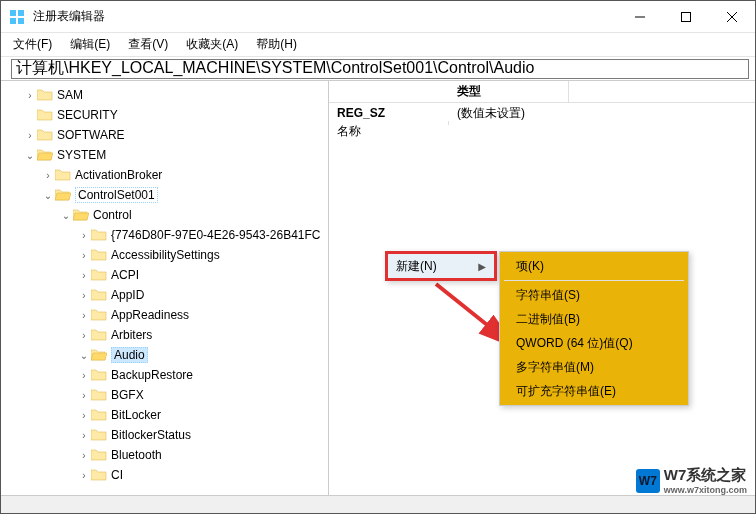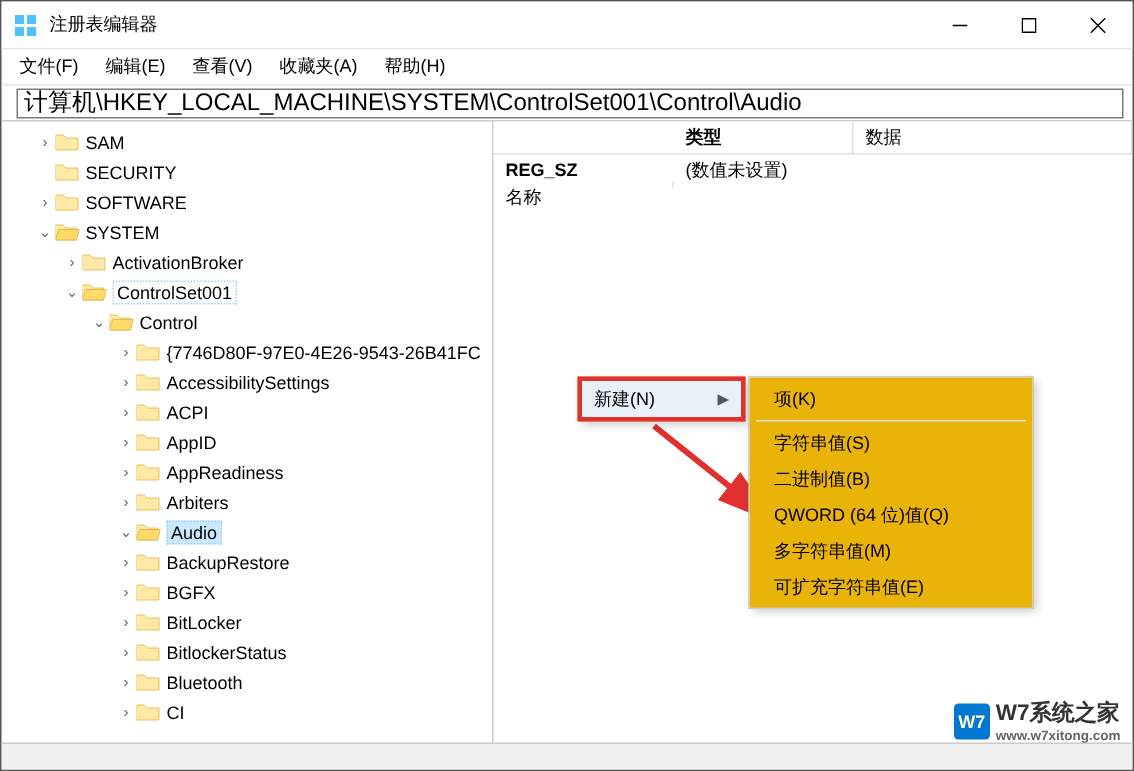--- a/index.html
+++ b/index.html
@@ -34,21 +34,21 @@
 .col-data { flex: 1; }
 .context-menu { position: absolute; background: #eab308; border: 1px solid #ccc; box-shadow: 2px 2px 6px rgba(0,0,0,0.2); font-size: 12px; z-index: 10; }
 .context-menu.primary { left: 384px; top: 250px; width: 112px; border: 3px solid #e03030; }
 .context-menu.primary .ci { height: 24px; display: flex; align-items: center; padding: 0 8px; background: #e8f0f8; }
 .context-menu.primary .ci .arrow { margin-left: auto; color: #555; font-size: 10px; }
 .context-menu.secondary { left: 498px; top: 250px; width: 190px; padding: 2px 0; }
 .context-menu.secondary .ci { height: 24px; display: flex; align-items: center; padding: 0 16px; }
 .context-menu.secondary .ci.highlighted { border: 3px solid #e03030; margin: 0 -1px; }
 .statusbar { height: 20px; border-top: 1px solid #ccc; background: #f0f0f0; }
 .watermark { position: absolute; right: 8px; bottom: 18px; font-size: 14px; font-weight: bold; color: #333; display: flex; align-items: center; gap: 4px; z-index: 5; }
-.watermark .w-icon { width: 24px; height: 24px; background: #0078d4; color: #fef9c3; display: flex; align-items: center; justify-content: center; font-size: 12px; border-radius: 3px; }
+.watermark .w-icon { width: 24px; height: 24px; background: #0078d4; color: #0f172a; display: flex; align-items: center; justify-content: center; font-size: 12px; border-radius: 3px; }
 .red-arrow { position: absolute; left: 430px; top: 278px; z-index: 9; pointer-events: none; }
 </style>
 </head>
 <body>
 
 <div class="titlebar">
   <svg class="app-icon" viewBox="0 0 16 16">
       <rect x="1" y="1" width="6" height="6" fill="#4cc2ff"></rect>
       <rect x="9" y="1" width="6" height="6" fill="#4cc2ff"></rect>
       <rect x="1" y="9" width="6" height="6" fill="#4cc2ff"></rect>
@@ -249,21 +249,20 @@
         <svg class="folder-icon" viewBox="0 0 16 14">
           <path d="M0 2 L5 2 L7 4 L15 4 L15 12 L0 12 Z" fill="#ffe9a6" stroke="#d9b13b" stroke-width="0.5"></path>
         </svg>
         <span class="label">CI</span>
       </div>
     </div>
   <div class="list-pane">
     <div class="list-header">
       <div class="col col-name">名称</div>
       <div class="col col-type">类型</div>
-      <div class="col col-data">数据</div>
     </div>
     <div class="list-row">
       <div class="cell col-type">REG_SZ</div>
       <div class="cell col-data">(数值未设置)</div>
     </div>
   </div>
 </div>
 
 <div class="statusbar"></div>
 

